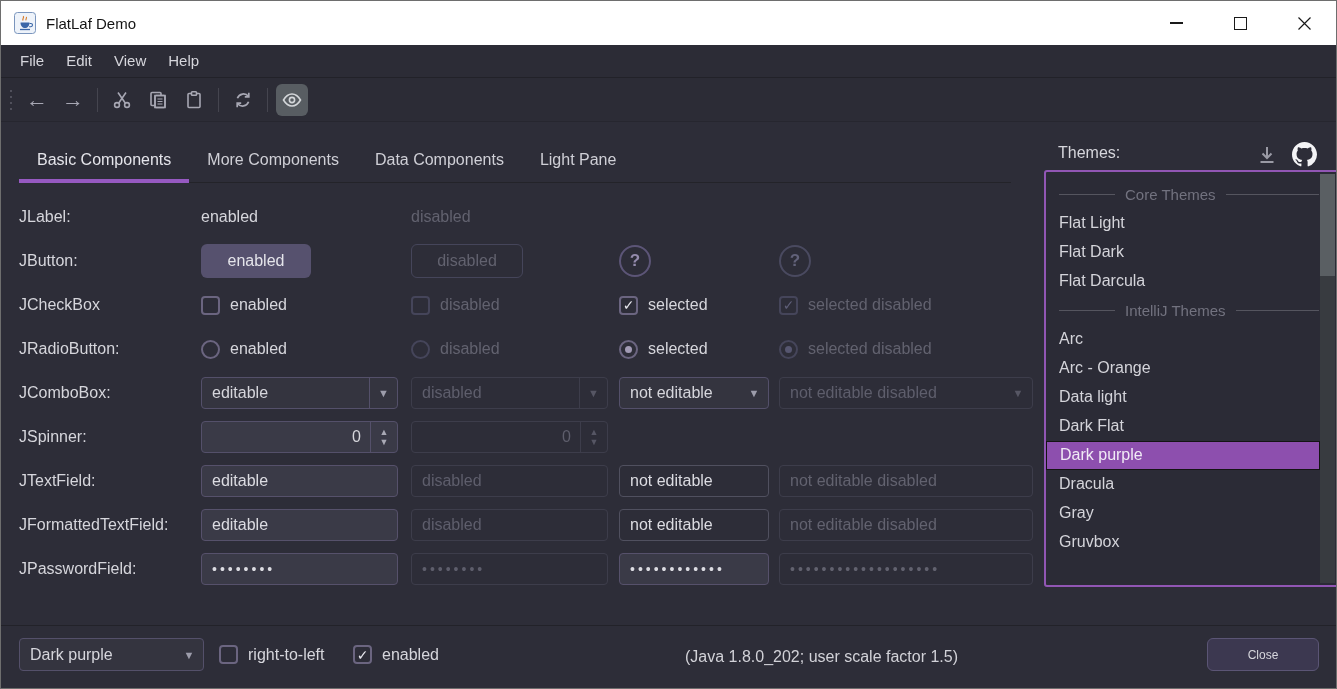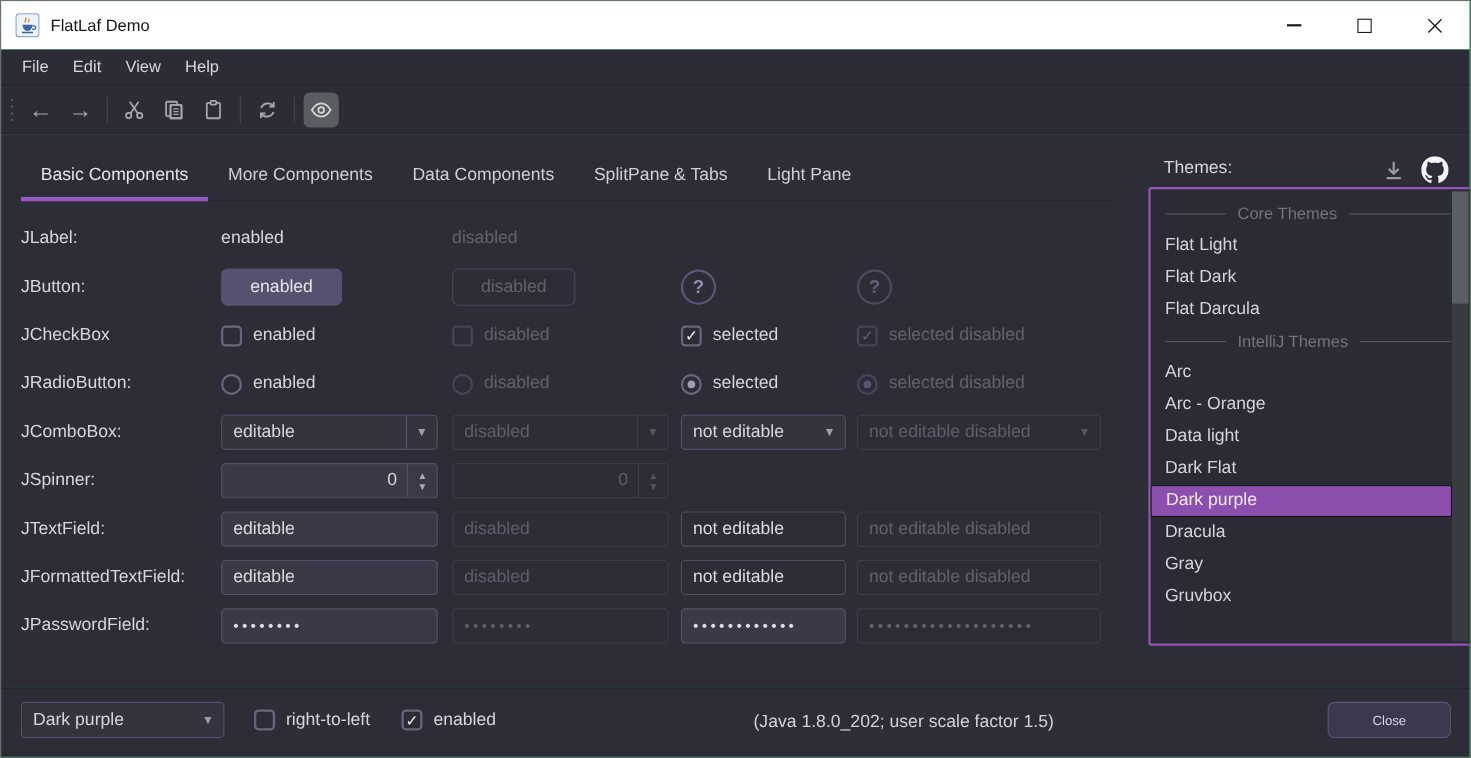--- a/index.html
+++ b/index.html
@@ -93,21 +93,21 @@
   .spinner.disabled{ border-color:#3d3d4b; color:#5e5e6c; background:transparent; }
   .spinner.disabled .arrows{ border-left-color:#3d3d4b; color:#565664; }
 
   .tf{ height:32px; margin-top:6px; border:1px solid #56516b; border-radius:4px; background:#3a3a47;
        display:flex; align-items:center; padding-left:10px; font-size:16px; color:#dcdce2; }
   .tf.disabled{ background:transparent; border-color:#3d3d4b; color:#5e5e6c; }
   .tf.noteditable{ background:transparent; border-color:#50505f; }
   .tf.noteditable.disabled{ border-color:#3d3d4b; }
   .tf.pwd{ font-size:14px; letter-spacing:3px; }
 
-  .w197{ width:197px; } .w150{ width:150px; } .w222{ width:222px; }
+  .w197{ width:197px; } .w150{ width:150px; } .w222{ width:254px; }
 
   
   .themes-label{ position:absolute; left:1057px; top:22px; font-size:16px; color:#d6d6dc; }
   .icon-btn{ position:absolute; background:transparent; border:0; padding:0; width:26px; height:26px;
              display:flex; align-items:center; justify-content:center; }
   .dl-btn{ left:1253px; top:20px; }
   .gh-btn{ left:1290px; top:19px; }
 
   .themes-list{ position:absolute; left:1043px; top:48px; width:295px; height:417px;
                 border:2px solid #9156b4; border-radius:3px; background:#2b2b36; padding-top:8px; overflow:hidden; }
@@ -117,21 +117,21 @@
   .group-header .hl{ height:1px; background:#55555f; }
   .group-header .hl.l{ width:56px; margin-right:10px; }
   .group-header .hl.r{ flex:1; margin-left:10px; margin-right:18px; }
   .scrollbar{ position:absolute; top:2px; right:2px; bottom:2px; width:15px; background:#383b40; }
   .scrollbar .thumb{ position:absolute; top:0; left:0; right:0; height:102px; background:#5a5f63; }
 
   
   .bottombar{ position:relative; height:64px; border-top:1px solid #222229; background:#2d2d38; }
   .bb-combo{ position:absolute; left:18px; top:12px; width:185px; }
   .bb-combo .combo{ margin-top:0; height:33px; }
-  .bb-check{ position:absolute; top:12px; height:33px;margin-left:12px; }
+  .bb-check{ position:absolute; top:12px; height:33px; }
   .bb-check .check{ height:33px; }
   .bb-rtl{ left:218px; }
   .bb-enabled{ left:352px; }
   .status{ position:absolute; left:684px; top:0; line-height:62px; font-size:16px; color:#d2d2d8; }
   .close-btn{ position:absolute; left:1206px; top:12px; width:112px; height:33px; border-radius:6px;
               background:#3c3850; border:1px solid #5b5575; color:#d6d6dc; font-size:12px; font-family:inherit; }
 </style>
 </head>
 <body>
 
@@ -221,21 +221,20 @@
       </svg>
     </button>
   </div>
 
   <div class="content">
 
     <div class="tabstrip">
       <span class="tab active">Basic Components</span>
       <span class="tab">More Components</span>
       <span class="tab">Data Components</span>
-      <span class="tab">SplitPane &amp; Tabs</span>
       <span class="tab">Light Pane</span>
     </div>
 
     <div class="grid">
 
       <div class="row">
         <span class="c0 lbl">JLabel:</span>
         <span class="c1 txt">enabled</span>
         <span class="c2 txt dim">disabled</span>
       </div>

